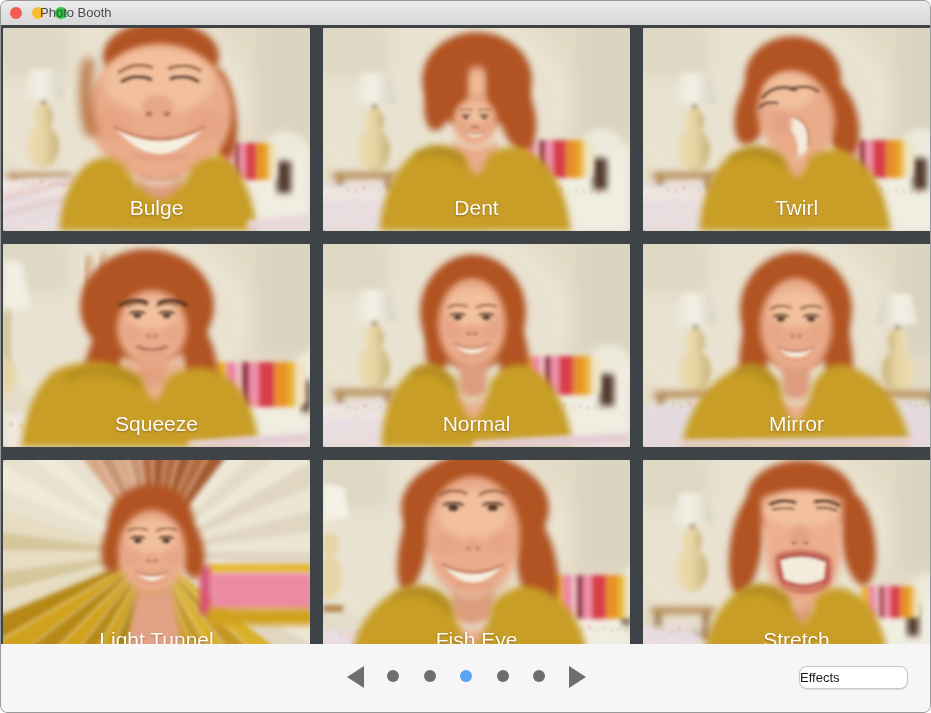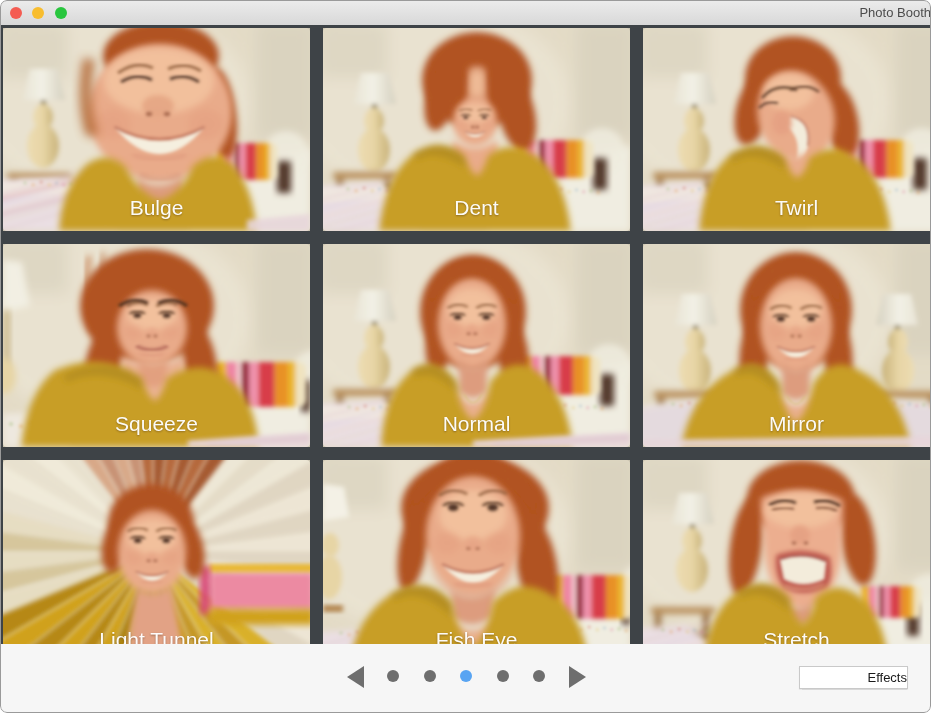--- a/index.html
+++ b/index.html
@@ -1,28 +1,28 @@
 <!DOCTYPE html>
 <html><head><meta charset="utf-8"><style>
 * { margin:0; padding:0; box-sizing:border-box; }
 html,body { width:931px; height:713px; background:#fff; font-family:"Liberation Sans",sans-serif; }
 .win { position:relative; width:931px; height:713px; border-radius:7px; overflow:hidden; background:#f5f5f5; }
 .tbar { position:absolute; left:0; top:0; width:931px; height:25px;
   background:linear-gradient(#ececec,#d8d8d8); }
-.tbar .ttl { position:absolute; left:0; right:0; top:5px; text-align:right; font-size:13px; color:#4c4c4c;padding-left:40px; }
+.tbar .ttl { position:absolute; left:0; right:0; top:5px; text-align:left; font-size:13px; color:#4c4c4c;padding-left:40px; }
 .dot { position:absolute; top:7px; width:12px; height:12px; border-radius:50%; }
 .grid { position:absolute; left:0; top:25px; width:931px; height:619px;
   background:#3e4347; display:grid; grid-template-columns:307px 307px 307px;
   grid-template-rows:203px 203px 203px; gap:13px; padding:3px; }
 .cell { display:block; background:#c9c2ae; }
 .bbar { position:absolute; left:0; top:644px; width:931px; height:69px; background:#f6f6f6; }
 .pgdot { position:absolute; width:12px; height:12px; border-radius:50%; background:#6e6e6e; top:670px; }
 .arrow { position:absolute; width:0; height:0; top:666px; }
 .fx { position:absolute; left:799px; top:666px; width:109px; height:23px; background:#fff;
-  border:1px solid #c9c9c9; border-radius:0; font-size:13px; color:#1a1a1a; text-align:right;
+  border:1px solid #c9c9c9; border-radius:8px; font-size:13px; color:#1a1a1a; text-align:left;
   line-height:21px; box-shadow:0 0.5px 1px rgba(0,0,0,0.12); }
 .frame { position:absolute; inset:0; border:1px solid #9a9a9a; border-radius:7px; pointer-events:none; }
 </style></head>
 <body>
 
 <svg width="0" height="0" style="position:absolute">
 <defs>
 <filter id="b1" x="-20%" y="-20%" width="140%" height="140%">
         <feGaussianBlur stdDeviation="1"></feGaussianBlur>
       </filter>

